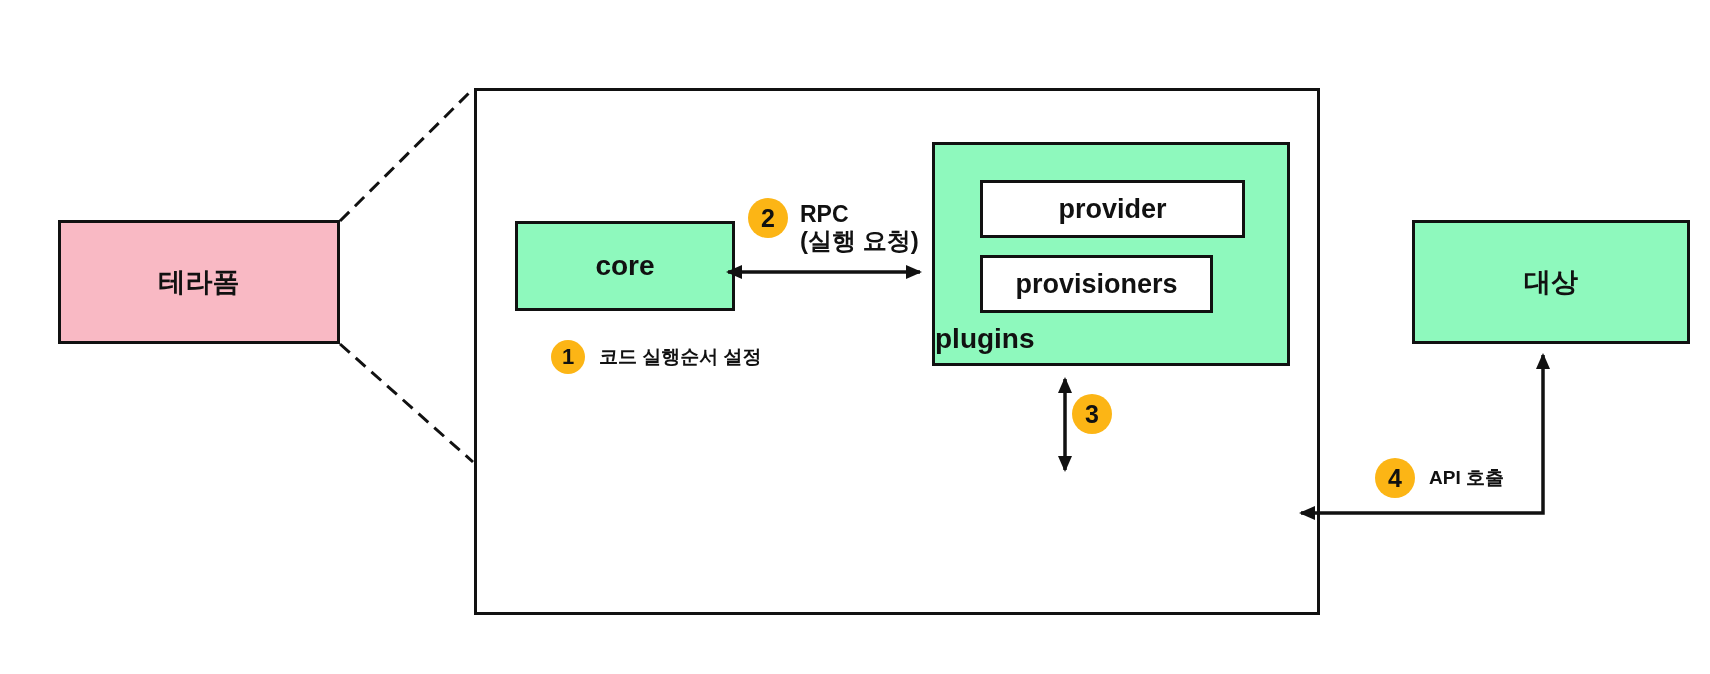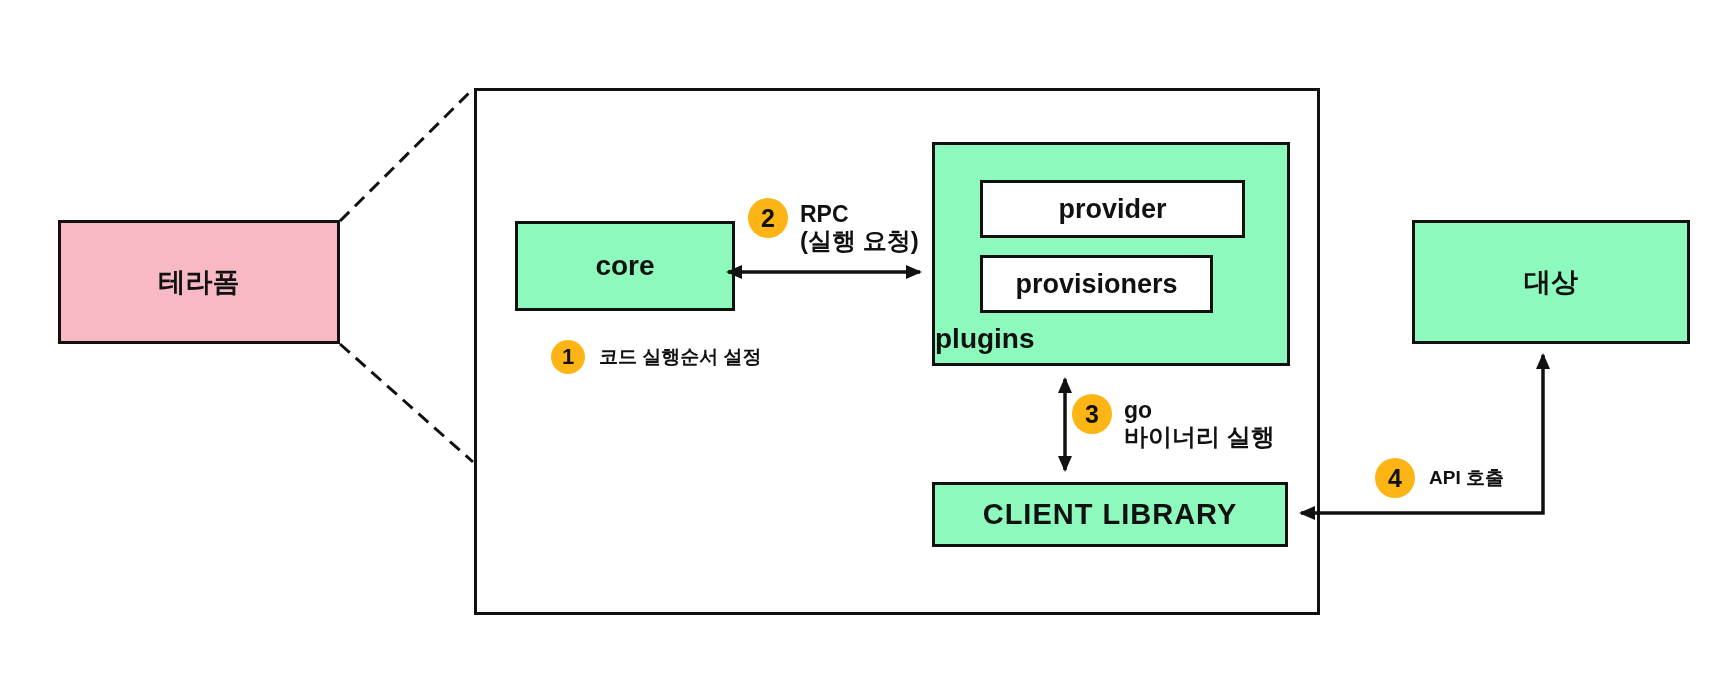--- a/index.html
+++ b/index.html
@@ -66,47 +66,40 @@
   <div class="box mint plugins-box">
     <div class="box white-fill provider-box">
       <span>provider</span>
     </div>
     <div class="box white-fill provisioners-box">
       <span>provisioners</span>
     </div>
     <div class="plugins-label">plugins</div>
   </div>
 
-  <div class="box mint client-box">
-    <span>CLIENT LIBRARY</span>
-  </div>
 
   <div class="box mint target-box">
     <span>대상</span>
   </div>
 
   <div class="step row-center step-1">
     <div class="step-circle small">1</div>
     <div class="step-text">코드 실행순서 설정</div>
   </div>
 
   <div class="step row-top step-2">
     <div class="step-circle">2</div>
     <div>
       <div class="step-text">RPC</div>
       <div class="step-sub">(실행 요청)</div>
     </div>
   </div>
 
   <div class="step row-top step-3">
     <div class="step-circle">3</div>
-    <div>
-      <div class="step-text">go</div>
-      <div class="step-sub">바이너리 실행</div>
-    </div>
   </div>
 
   <div class="step row-center step-4">
     <div class="step-circle">4</div>
     <div class="step-text">API 호출</div>
   </div>
 
   <svg class="wires" viewBox="0 0 1710 674" xmlns="http://www.w3.org/2000/svg">
     <defs>
       <marker id="ah" markerUnits="userSpaceOnUse" markerWidth="18" markerHeight="16" refX="15" refY="8" orient="auto-start-reverse">

